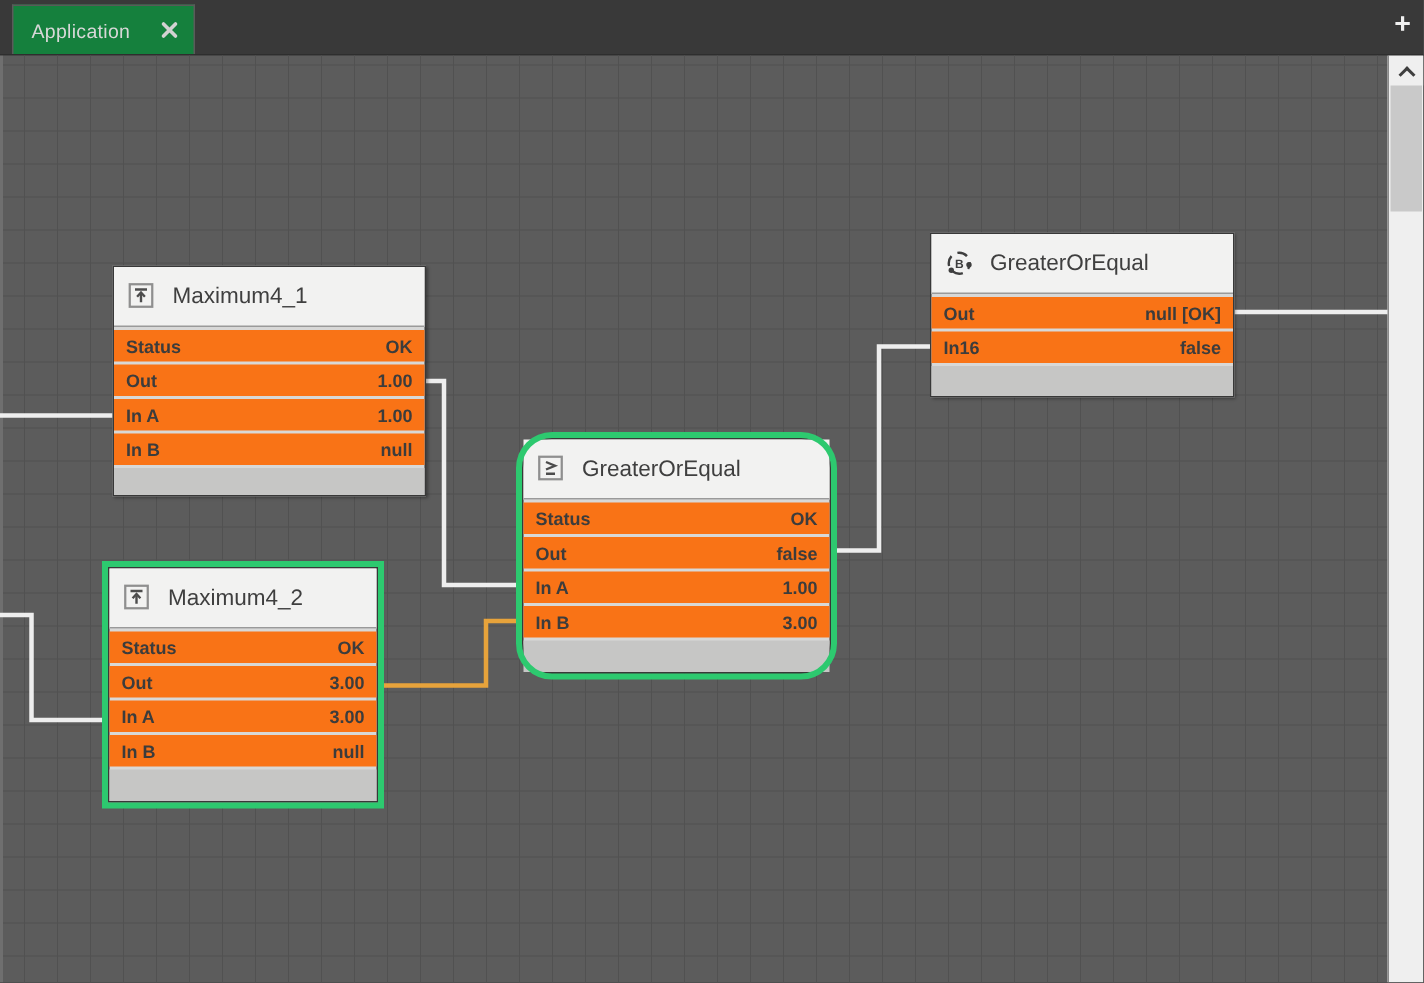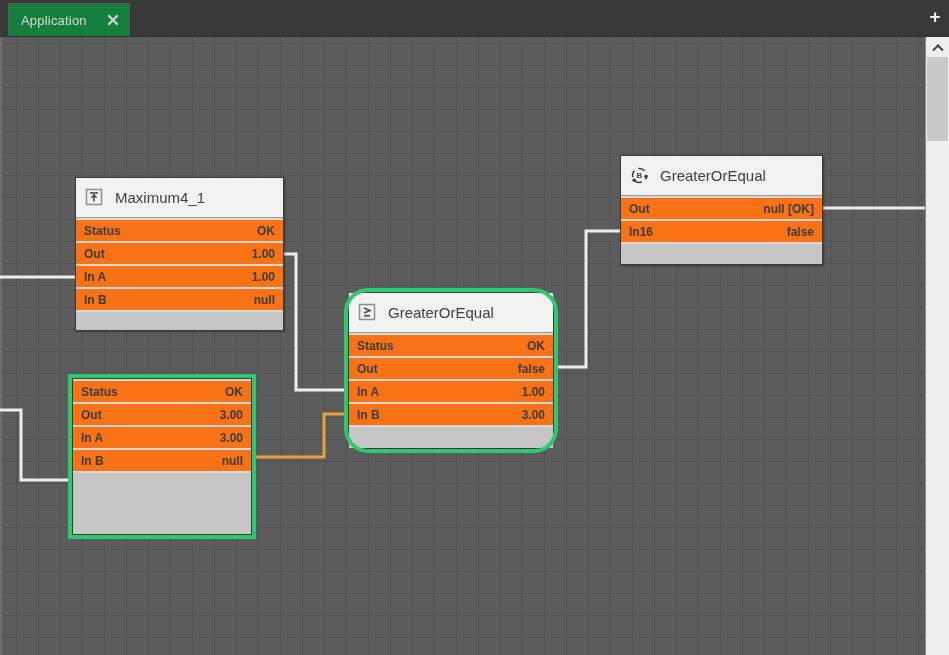--- a/index.html
+++ b/index.html
@@ -153,20 +153,31 @@
       <span class="prop-value">1.00</span>
     </div>
     <div class="prop-row">
       <span class="prop-label">In B</span>
       <span class="prop-value">null</span>
     </div>
     <div class="block-footer"></div>
   </div>
 
   <div class="block selected" style="left:72px; top:341px; width:180px; height:157px;">
+    <div class="block-header">
+      <span class="icon-box">
+        <svg width="19" height="19" viewBox="0 0 19 19">
+          <rect x="1.5" y="1.5" width="15" height="15" fill="none" stroke="#8f8f8f" stroke-width="1.5"></rect>
+          <path d="M5 5 H 13" stroke="#4c4c4c" stroke-width="1.6"></path>
+          <path d="M9 13.5 V 8" stroke="#4c4c4c" stroke-width="1.6"></path>
+          <path d="M6.4 9.8 L 9 7 L 11.6 9.8" fill="none" stroke="#4c4c4c" stroke-width="1.6"></path>
+        </svg>
+      </span>
+      <span class="block-title">Maximum4_2</span>
+    </div>
     <div class="prop-row">
       <span class="prop-label">Status</span>
       <span class="prop-value">OK</span>
     </div>
     <div class="prop-row">
       <span class="prop-label">Out</span>
       <span class="prop-value">3.00</span>
     </div>
     <div class="prop-row">
       <span class="prop-label">In A</span>

